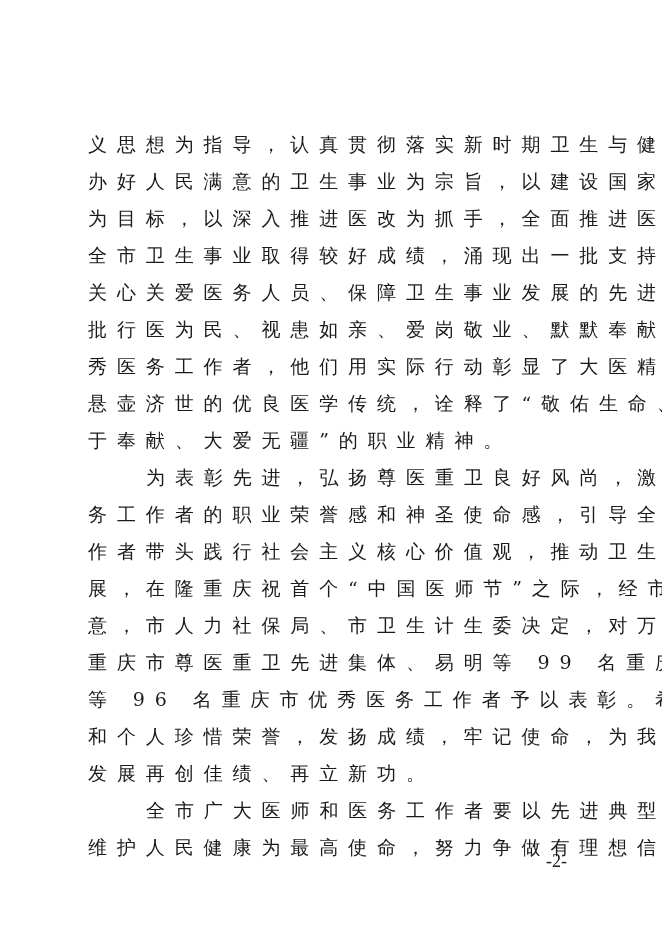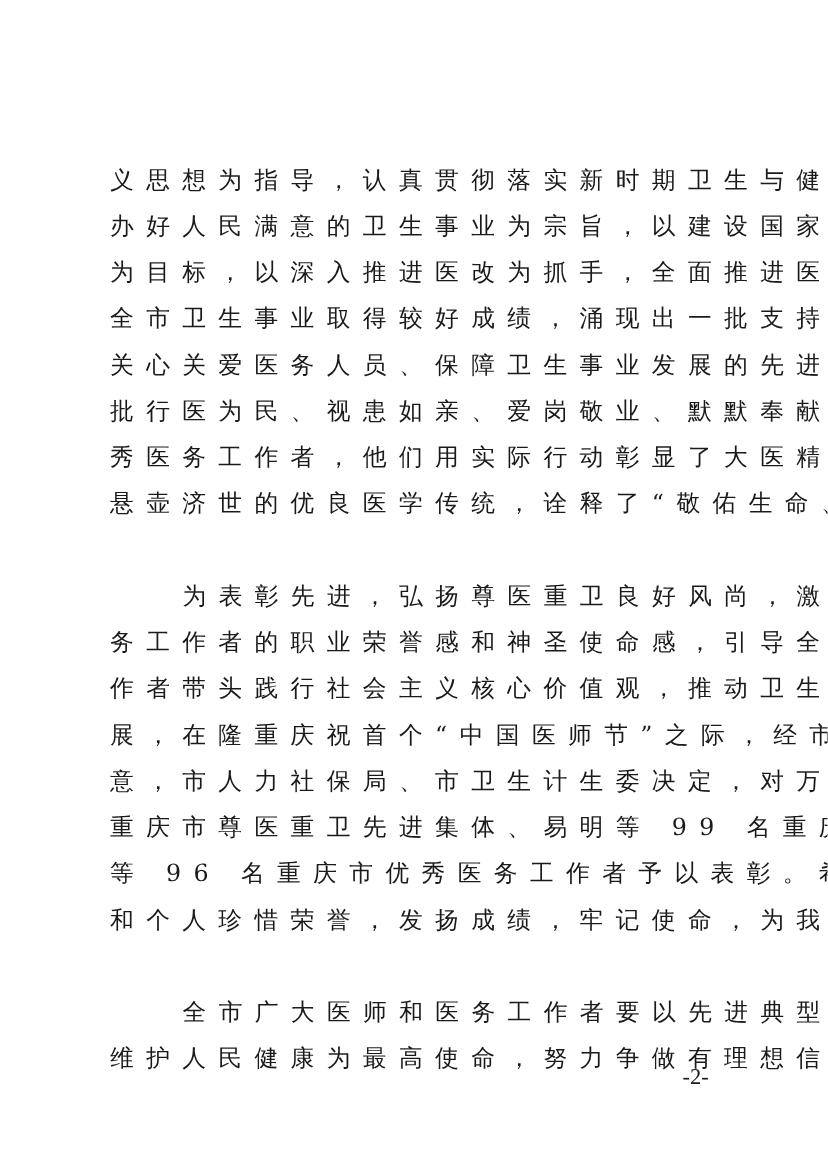--- a/index.html
+++ b/index.html
@@ -31,24 +31,26 @@
 
 <div class="page">
   <div class="line" style="top:132px;">义思想为指导，认真贯彻落实新时期卫生与健康工作方针，以</div>
   <div class="line" style="top:169px;">办好人民满意的卫生事业为宗旨，以建设国家级区域医疗中心</div>
   <div class="line" style="top:206px;">为目标，以深入推进医改为抓手，全面推进医疗卫生各项工作，</div>
   <div class="line" style="top:243px;">全市卫生事业取得较好成绩，涌现出一批支持卫生事业发展、</div>
   <div class="line" style="top:280px;">关心关爱医务人员、保障卫生事业发展的先进集体，涌现出一</div>
   <div class="line" style="top:317px;">批行医为民、视患如亲、爱岗敬业、默默奉献的优秀医师、优</div>
   <div class="line" style="top:354px;">秀医务工作者，他们用实际行动彰显了大医精诚、医者仁心、</div>
   <div class="line" style="top:391px;">悬壶济世的优良医学传统，诠释了“敬佑生命、救死扶伤、甘</div>
+  <div class="line" style="top:428px;">于奉献、大爱无疆”的职业精神。</div>
   <div class="line indent" style="top:465px;">为表彰先进，弘扬尊医重卫良好风尚，激励全市医师和医</div>
   <div class="line" style="top:502px;">务工作者的职业荣誉感和神圣使命感，引导全市医师和医务工</div>
   <div class="line" style="top:539px;">作者带头践行社会主义核心价值观，推动卫生事业持续健康发</div>
   <div class="line" style="top:576px;">展，在隆重庆祝首个“中国医师节”之际，经市委、市政府同</div>
   <div class="line" style="top:613px;">意，市人力社保局、市卫生计生委决定，对万州区编办等 30 个</div>
   <div class="line" style="top:650px;">重庆市尊医重卫先进集体、易明等 99 名重庆市优秀医师、熊洁</div>
   <div class="line" style="top:687px;">等 96 名重庆市优秀医务工作者予以表彰。希望受到表彰的单位</div>
   <div class="line" style="top:724px;">和个人珍惜荣誉，发扬成绩，牢记使命，为我市卫生事业科学</div>
+  <div class="line" style="top:761px;">发展再创佳绩、再立新功。</div>
   <div class="line indent" style="top:798px;">全市广大医师和医务工作者要以先进典型为学习榜样，以</div>
   <div class="line" style="top:835px;">维护人民健康为最高使命，努力争做有理想信念、有高尚医德、</div>
   <div class="page-number">-2-</div>
 </div>
 
 </body></html>

